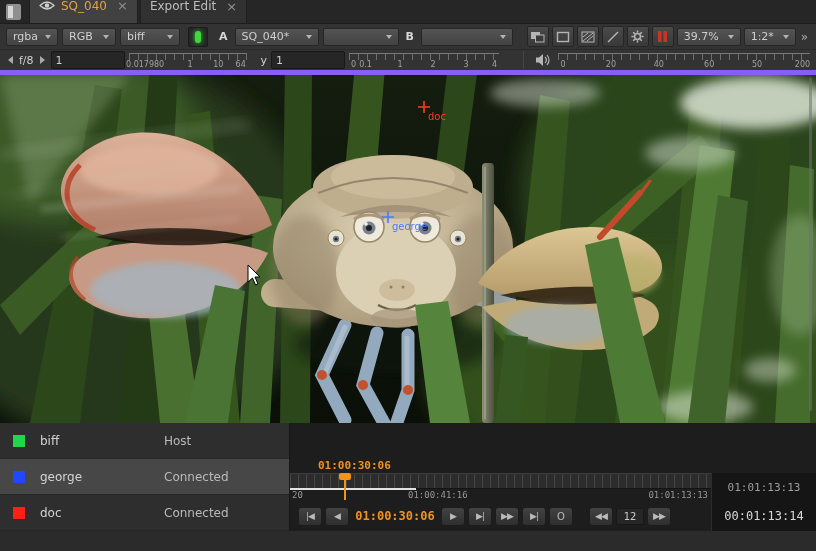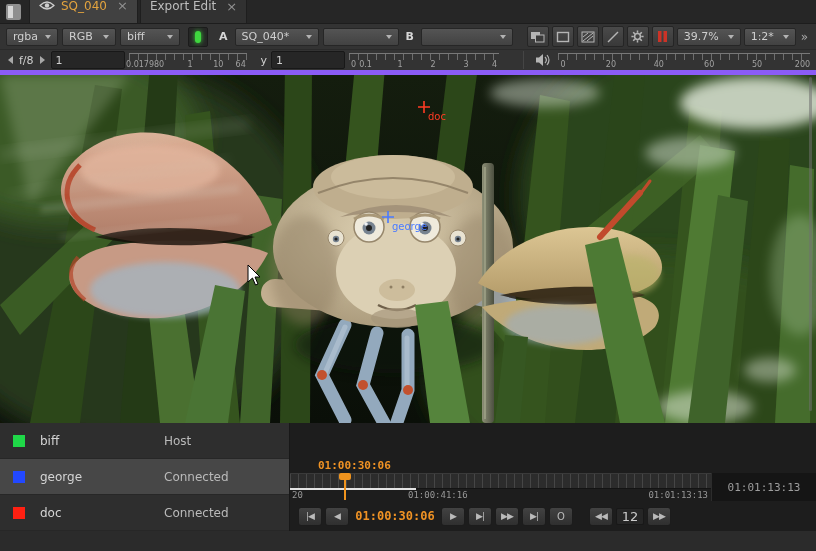--- a/index.html
+++ b/index.html
@@ -86,21 +86,21 @@
   .outbox{flex:0 0 104px;background:#151515;border-left:1px solid #2c2c2c;display:flex;align-items:center;
           justify-content:center;font-family:"DejaVu Sans Mono",monospace;font-size:11px;color:#9d9d9d;}
   .transport{flex:1;display:flex;align-items:center;gap:3px;padding-left:8px;}
   .t-btn{min-width:24px;height:19px;background:linear-gradient(#424242,#2f2f2f);border:1px solid #1c1c1c;
          border-radius:3px;color:#bababa;font-size:9px;display:flex;align-items:center;justify-content:center;
          padding:0 3px;letter-spacing:-1px;box-sizing:border-box;}
   .t-tc{width:86px;text-align:center;font-family:"DejaVu Sans Mono",monospace;font-weight:bold;
         font-size:12px;color:#ef9224;}
   .t-gap{width:10px;flex:0 0 10px;}
   .t-fps{min-width:28px;height:17px;background:#262626;border:1px solid #181818;border-radius:2px;color:#cccccc;
-         font-size:13px;display:flex;align-items:center;justify-content:center;box-sizing:border-box;}
+         font-size:10px;display:flex;align-items:center;justify-content:center;box-sizing:border-box;}
   .t-duration{margin-left:auto;flex:0 0 104px;align-self:stretch;background:#151515;border-left:1px solid #2c2c2c;
               display:flex;align-items:center;justify-content:center;font-family:"DejaVu Sans Mono",monospace;
               font-size:12px;color:#d8d8d8;}
 </style>
 </head>
 <body>
 
 <div class="app">
 
 
@@ -462,17 +462,18 @@
         <div class="t-tc">01:00:30:06</div>
         <div class="t-btn">▶</div>
         <div class="t-btn">▶|</div>
         <div class="t-btn">▶▶</div>
         <div class="t-btn">▶|</div>
         <div class="t-btn" style="letter-spacing:0;font-size:10px;">O</div>
         <div class="t-gap"></div>
         <div class="t-btn">◀◀</div>
         <div class="t-fps">12</div>
         <div class="t-btn">▶▶</div>
+        <div class="t-duration">00:01:13:14</div>
       </div>
     </div>
 
   </div>
 </div>
 
 </body></html>

